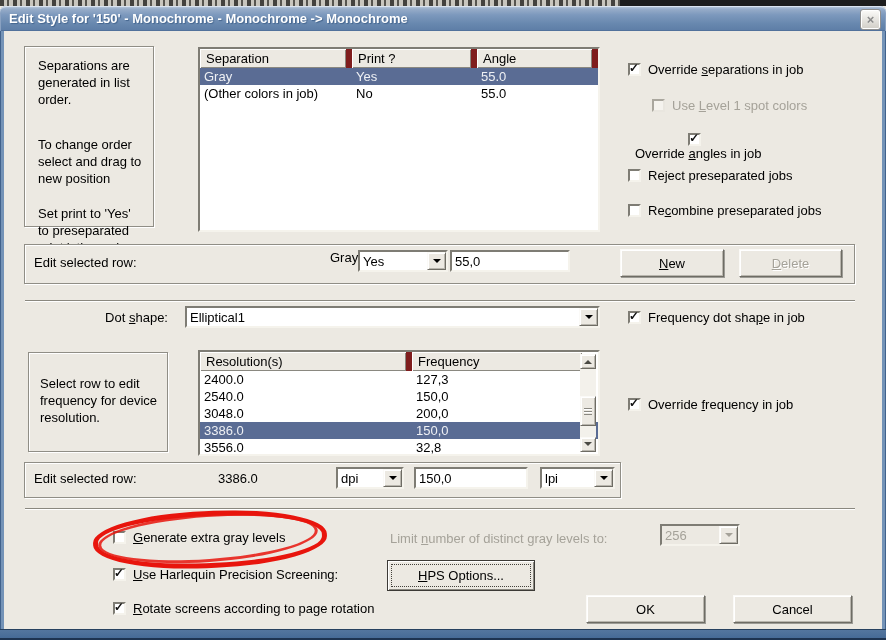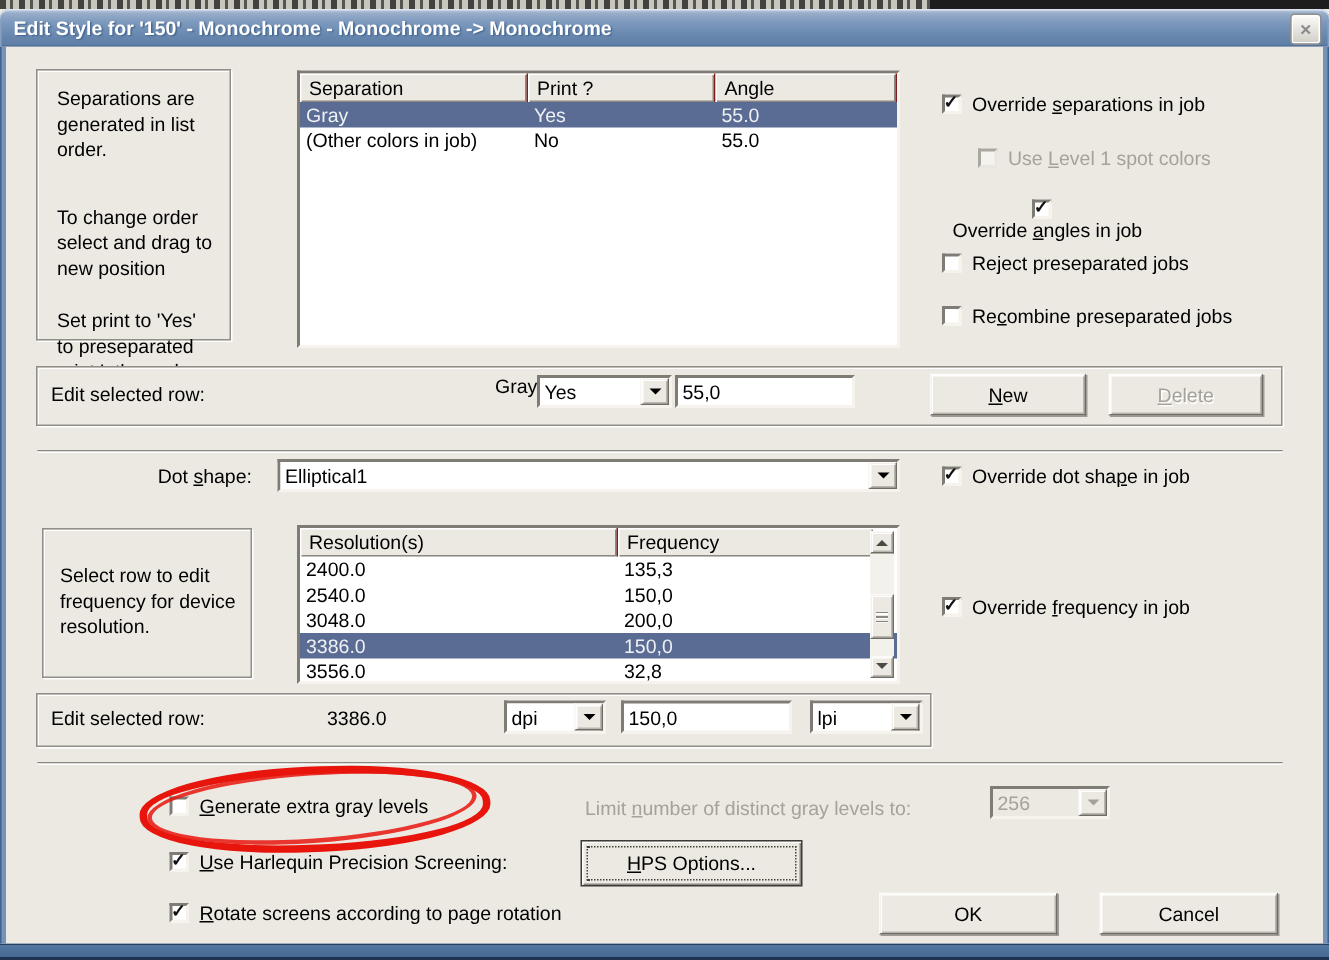--- a/index.html
+++ b/index.html
@@ -58,21 +58,21 @@
      box-shadow: inset 1px 1px 0 #fff, inset -1px -1px 0 #b9b6ae; display:flex; align-items:center; justify-content:center; }
   .tri { width:0; height:0; border:4px solid transparent; border-top:4px solid #000; margin-top:4px; }
   .combo.disabled .val { background:#ece9e2; color:#a5a299; }
   .combo.disabled .arrowbtn .tri { border-top-color:#a5a299; }
 
   .field { font-family:"Liberation Sans",sans-serif; font-size:13px; padding:1px 3px; outline:none; }
 
   
   .tbl { background:#fff; }
   .thead { display:flex; height:19px; }
-  .th { background:#ece9e2; border-right:1px solid #7f1d1d; box-shadow: inset 1px 1px 0 #fff, inset -1px -1px 0 #8a8880;
+  .th { background:#ece9e2; border-right:6px solid #7f1d1d; box-shadow: inset 1px 1px 0 #fff, inset -1px -1px 0 #8a8880;
         padding:2px 0 0 6px; box-sizing:border-box; white-space:nowrap; overflow:hidden; }
   .trow { display:flex; height:17px; line-height:17px; }
   .td { padding-left:4px; box-sizing:border-box; white-space:nowrap; overflow:hidden; }
   .trow.sel { background:#5a6c94; color:#eef0f4; }
 
   
   .sbar { position:absolute; top:2px; right:2px; bottom:2px; width:16px; background:#f3f1eb; }
   .sbtn { position:absolute; left:0; width:16px; height:15px; background:#ece9e2; border:1px solid;
           border-color:#fbfaf7 #6e6c64 #6e6c64 #fbfaf7; box-shadow: inset 1px 1px 0 #fff, inset -1px -1px 0 #b9b6ae;
           box-sizing:border-box; display:flex; align-items:center; justify-content:center; }
@@ -185,35 +185,35 @@
 
   <div class="abs nowrap" style="left:80px; top:310px; width:88px; text-align:right;"><span>Dot </span><span class="u">s</span><span>hape:</span></div>
   <div class="abs combo sunken" style="left:185px; top:306px; width:415px; height:22px; box-sizing:border-box;">
     <span class="val">Elliptical1</span>
     <span class="arrowbtn">
         <span class="tri"></span>
       </span>
   </div>
   <div class="abs cbrow" style="left:628px; top:310px;">
     <span class="cb checked"></span>
-    <span class="cblabel"><span>Override dot sha</span><span class="u">p</span><span>e in job</span></span>
+    <span class="cblabel"><span>Frequency dot sha</span><span class="u">p</span><span>e in job</span></span>
   </div>
 
   <div class="abs etched" style="left:28px; top:352px; width:140px; height:100px; box-sizing:border-box;">
     <div style="padding:22px 6px 0 11px; line-height:17px;">Select row to edit frequency for device resolution.</div>
   </div>
 
   <div class="abs sunken tbl" style="left:198px; top:350px; width:402px; height:106px; box-sizing:border-box; position:absolute;">
     <div class="thead">
       <div class="th" style="width:212px;">Resolution(s)</div>
       <div class="th" style="width:170px; border-right:none;">Frequency</div>
     </div>
     <div class="trow">
       <div class="td" style="width:212px;">2400.0</div>
-      <div class="td" style="width:170px;">135,3</div>
+      <div class="td" style="width:170px;">127,3</div>
     </div>
     <div class="trow">
       <div class="td" style="width:212px;">2540.0</div>
       <div class="td" style="width:170px;">150,0</div>
     </div>
     <div class="trow">
       <div class="td" style="width:212px;">3048.0</div>
       <div class="td" style="width:170px;">200,0</div>
     </div>
     <div class="trow sel">

